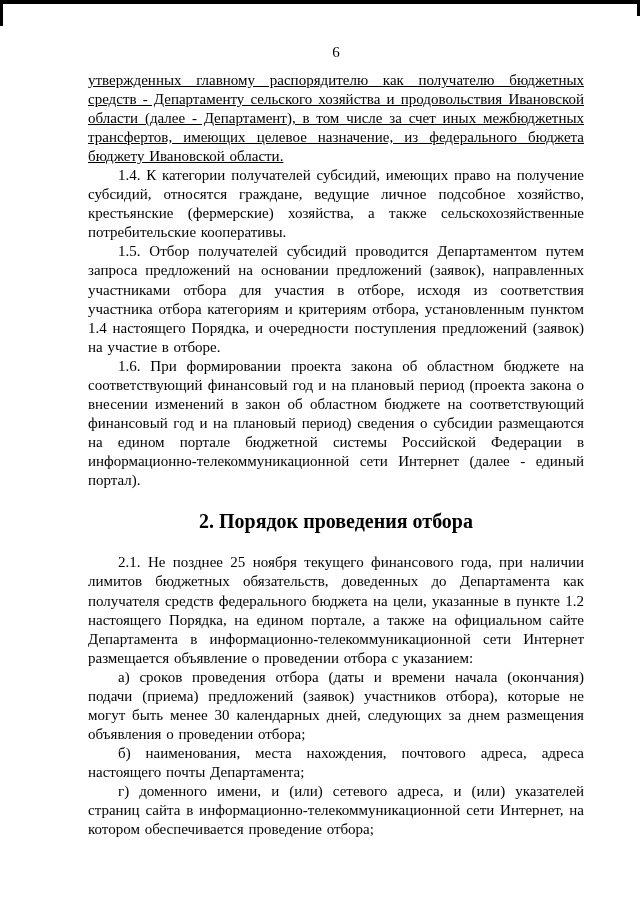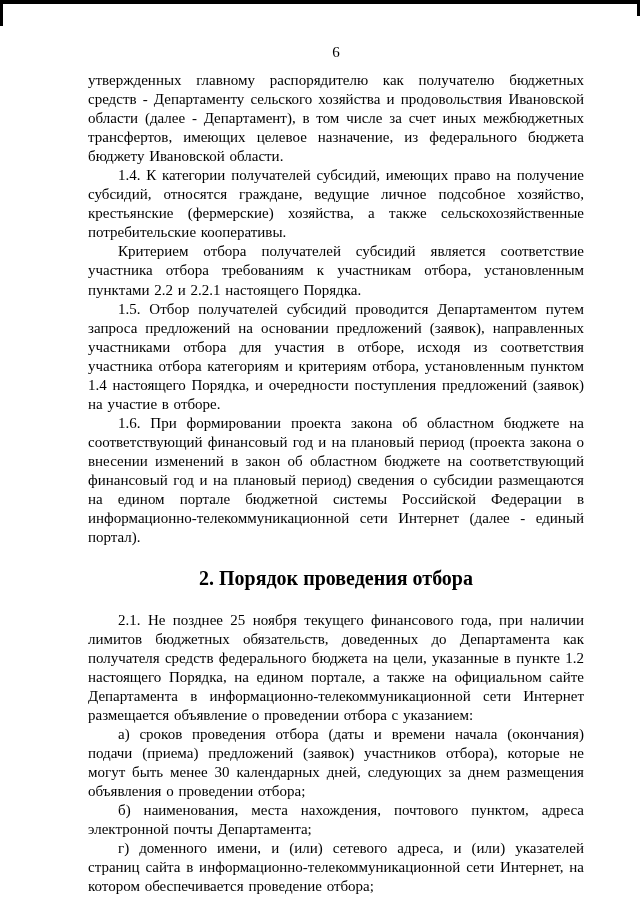--- a/index.html
+++ b/index.html
@@ -48,20 +48,21 @@
   p.para {
     margin: 0;
     font-size: 15px;
     line-height: 1.27;
     text-align: justify;
     text-indent: 30px;
     word-spacing: 1px;
   }
   p.no-indent {
     text-indent: 0;
+    text-decoration: underline;
   }
   .heading {
     text-align: center;
     font-weight: bold;
     font-size: 20px;
     line-height: 1.27;
     margin: 19px 0 19px 0;
   }
 </style>
 </head>
@@ -70,24 +71,23 @@
 <div>
   <div class="scan-top"></div>
   <div class="scan-left"></div>
   <div class="scan-right"></div>
 
   <div class="content">
     <div class="page-number">6</div>
 
     <p class="para no-indent">утвержденных главному распорядителю как получателю бюджетных средств - Департаменту сельского хозяйства и продовольствия Ивановской области (далее - Департамент), в том числе за счет иных межбюджетных трансфертов, имеющих целевое назначение, из федерального бюджета бюджету Ивановской области.</p>
     <p class="para">1.4. К категории получателей субсидий, имеющих право на получение субсидий, относятся граждане, ведущие личное подсобное хозяйство, крестьянские (фермерские) хозяйства, а также сельскохозяйственные потребительские кооперативы.</p>
-    <p class="para">Критерием отбора получателей субсидий является соответствие участника отбора требованиям к участникам отбора, установленным пунктами 2.2 и 2.2.1 настоящего Порядка.</p>
     <p class="para">1.5. Отбор получателей субсидий проводится Департаментом путем запроса предложений на основании предложений (заявок), направленных участниками отбора для участия в отборе, исходя из соответствия участника отбора категориям и критериям отбора, установленным пунктом 1.4 настоящего Порядка, и очередности поступления предложений (заявок) на участие в отборе.</p>
     <p class="para">1.6. При формировании проекта закона об областном бюджете на соответствующий финансовый год и на плановый период (проекта закона о внесении изменений в закон об областном бюджете на соответствующий финансовый год и на плановый период) сведения о субсидии размещаются на едином портале бюджетной системы Российской Федерации в информационно-телекоммуникационной сети Интернет (далее - единый портал).</p>
 
     <div class="heading">2. Порядок проведения отбора</div>
 
     <p class="para">2.1. Не позднее 25 ноября текущего финансового года, при наличии лимитов бюджетных обязательств, доведенных до Департамента как получателя средств федерального бюджета на цели, указанные в пункте 1.2 настоящего Порядка, на едином портале, а также на официальном сайте Департамента в информационно-телекоммуникационной сети Интернет размещается объявление о проведении отбора с указанием:</p>
     <p class="para">а) сроков проведения отбора (даты и времени начала (окончания) подачи (приема) предложений (заявок) участников отбора), которые не могут быть менее 30 календарных дней, следующих за днем размещения объявления о проведении отбора;</p>
-    <p class="para">б) наименования, места нахождения, почтового пунктом, адреса электронной почты Департамента;</p>
+    <p class="para">б) наименования, места нахождения, почтового адреса, адреса настоящего почты Департамента;</p>
     <p class="para">г) доменного имени, и (или) сетевого адреса, и (или) указателей страниц сайта в информационно-телекоммуникационной сети Интернет, на котором обеспечивается проведение отбора;</p>
   </div>
 </div>
 
 </body></html>

